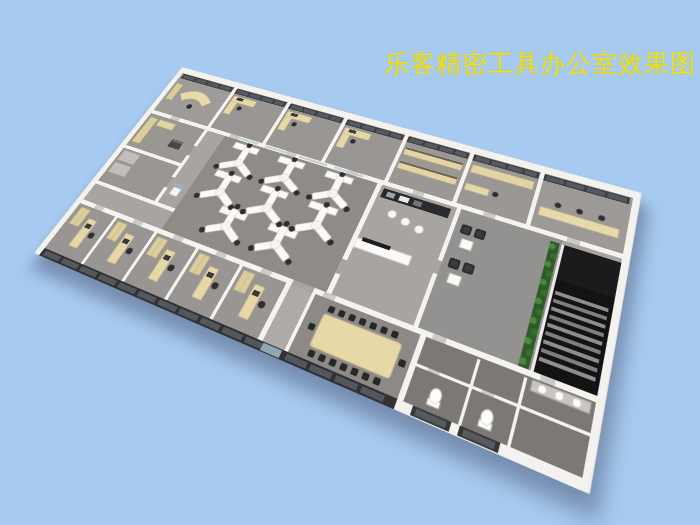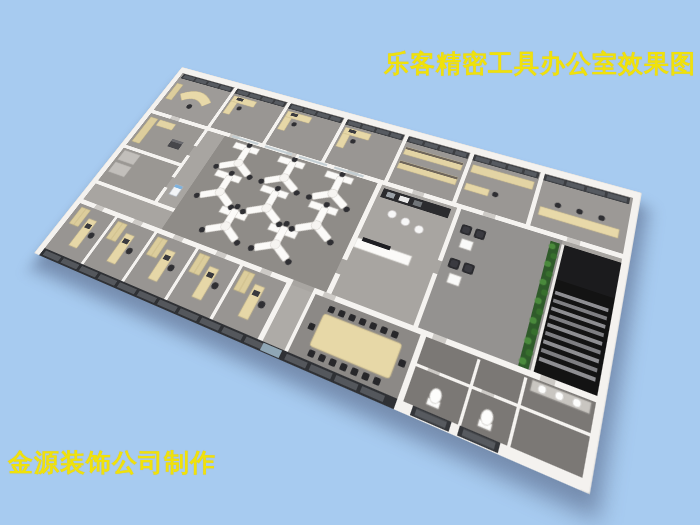--- a/index.html
+++ b/index.html
@@ -2,21 +2,21 @@
 <html><head>
 <meta charset="utf-8">
 <style>
   html,body{margin:0;padding:0;}
   body{width:700px;height:525px;overflow:hidden;font-family:"Liberation Sans",sans-serif;}
   .canvas{position:relative;width:700px;height:525px;background:#a7cbf0;overflow:hidden;}
 
   
   .title{
     position:absolute;top:47px;right:4px;
-    font-size:25px;font-weight:700;letter-spacing:1px;
+    font-size:25px;font-weight:400;letter-spacing:1px;
     color:#f0e20a;text-shadow:0 0 1px rgba(210,130,0,.35);
     white-space:nowrap;
   }
   .credit{
     position:absolute;top:446px;left:8px;
     font-size:25px;font-weight:700;letter-spacing:1px;
     color:#f0e20a;text-shadow:0 0 1px rgba(210,130,0,.35);
     white-space:nowrap;
   }
 
@@ -398,14 +398,13 @@
           <rect x="476" y="310" width="38" height="9" fill="#34363a"></rect>
             <rect x="480" y="311.5" width="30" height="6" fill="#575a5f"></rect>
           <rect x="522" y="310" width="38" height="9" fill="#34363a"></rect>
             <rect x="526" y="311.5" width="30" height="6" fill="#575a5f"></rect>
         </g>
       </svg>
     </div>
   </div>
 
   <div class="title">乐客精密工具办公室效果图</div>
-  <div class="credit">金源装饰公司制作</div>
 </div>
 
 </body></html>

